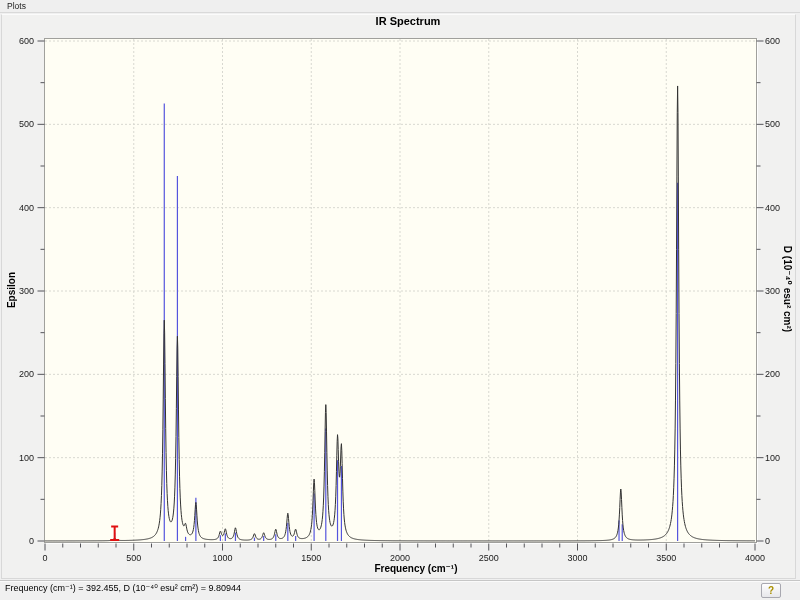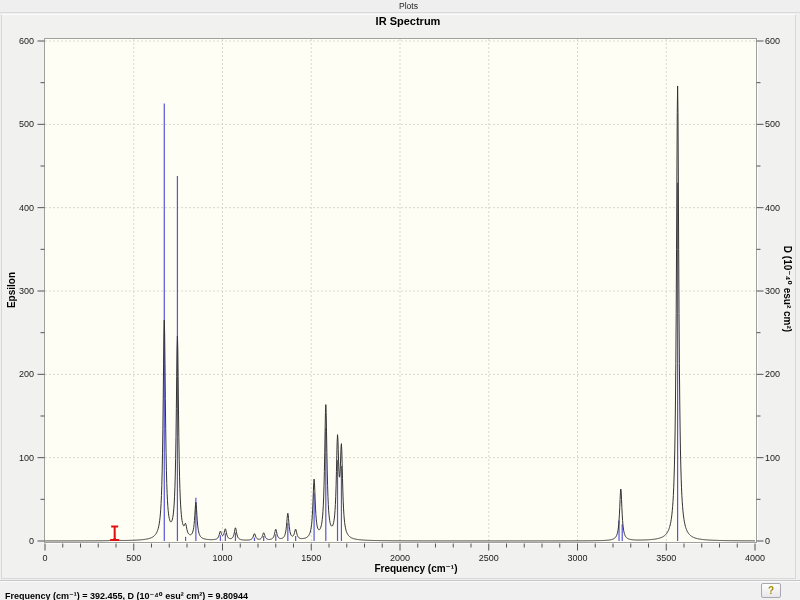--- a/index.html
+++ b/index.html
@@ -5,21 +5,21 @@
   * { box-sizing: border-box; margin: 0; padding: 0; }
   html,body { width:800px; height:600px; overflow:hidden; }
   body {
     font-family: "Liberation Sans", "DejaVu Sans", sans-serif;
     background:#f0f0f0; position:relative; color:#111;
     -webkit-user-select:none; user-select:none;
   }
   #menubar {
     position:absolute; left:0; top:0; width:800px; height:13px;
     background:#efefef; border-bottom:1px solid #d9d9d9;
-    font-size:8.5px; line-height:13px; padding-left:17px; color:#222;text-align:center;
+    font-size:8.5px; line-height:13px; padding-left:4px; color:#222;
   }
   #menubar .menu-item { display:inline-block; padding:0 3px; }
   #panel {
     position:absolute; left:1px; top:14px; width:795px; height:565px;
     background:#f1f1f0; border:1px solid #d8d8d8; border-top-color:#fbfbfb;
   }
   #chart-title {
     position:absolute; left:0; top:15px; width:800px; text-align:center;
     font-size:11px; font-weight:bold; color:#000; z-index:3;padding-left:16px;
   }
@@ -27,21 +27,21 @@
   .axis-title { position:absolute; z-index:3; font-size:10px; font-weight:bold; color:#000; }
   #ylabel-left  { left:-17px; top:283px; width:60px;  height:14px; text-align:center; transform:rotate(-90deg); }
   #ylabel-right { left:731px; top:282px; width:110px; height:14px; text-align:center; transform:rotate(90deg); }
   #xlabel { left:60px; top:563px; width:712px; text-align:center; }
   #statusbar {
     position:absolute; left:0; top:580px; width:800px; height:20px;
     background:#f0f0f0; border-top:1px solid #c6c6c6;
     box-shadow: inset 0 1px 0 #fafafa;
   }
   #status-text {
-    position:absolute; left:5px; top:10px; font-size:9px; color:#000;font-weight:bold;
+    position:absolute; left:5px; top:2px; font-size:9px; color:#000;
   }
   #help-button {
     position:absolute; left:761px; top:2px; width:20px; height:15px;
     border:1px solid #a8a8b0; border-radius:2px;
     background:linear-gradient(#fefefe,#e7e7eb);
     font-size:10px; font-weight:bold; color:#a98f00;
     text-align:center; line-height:13px; cursor:pointer;
   }
 </style>
 </head>

